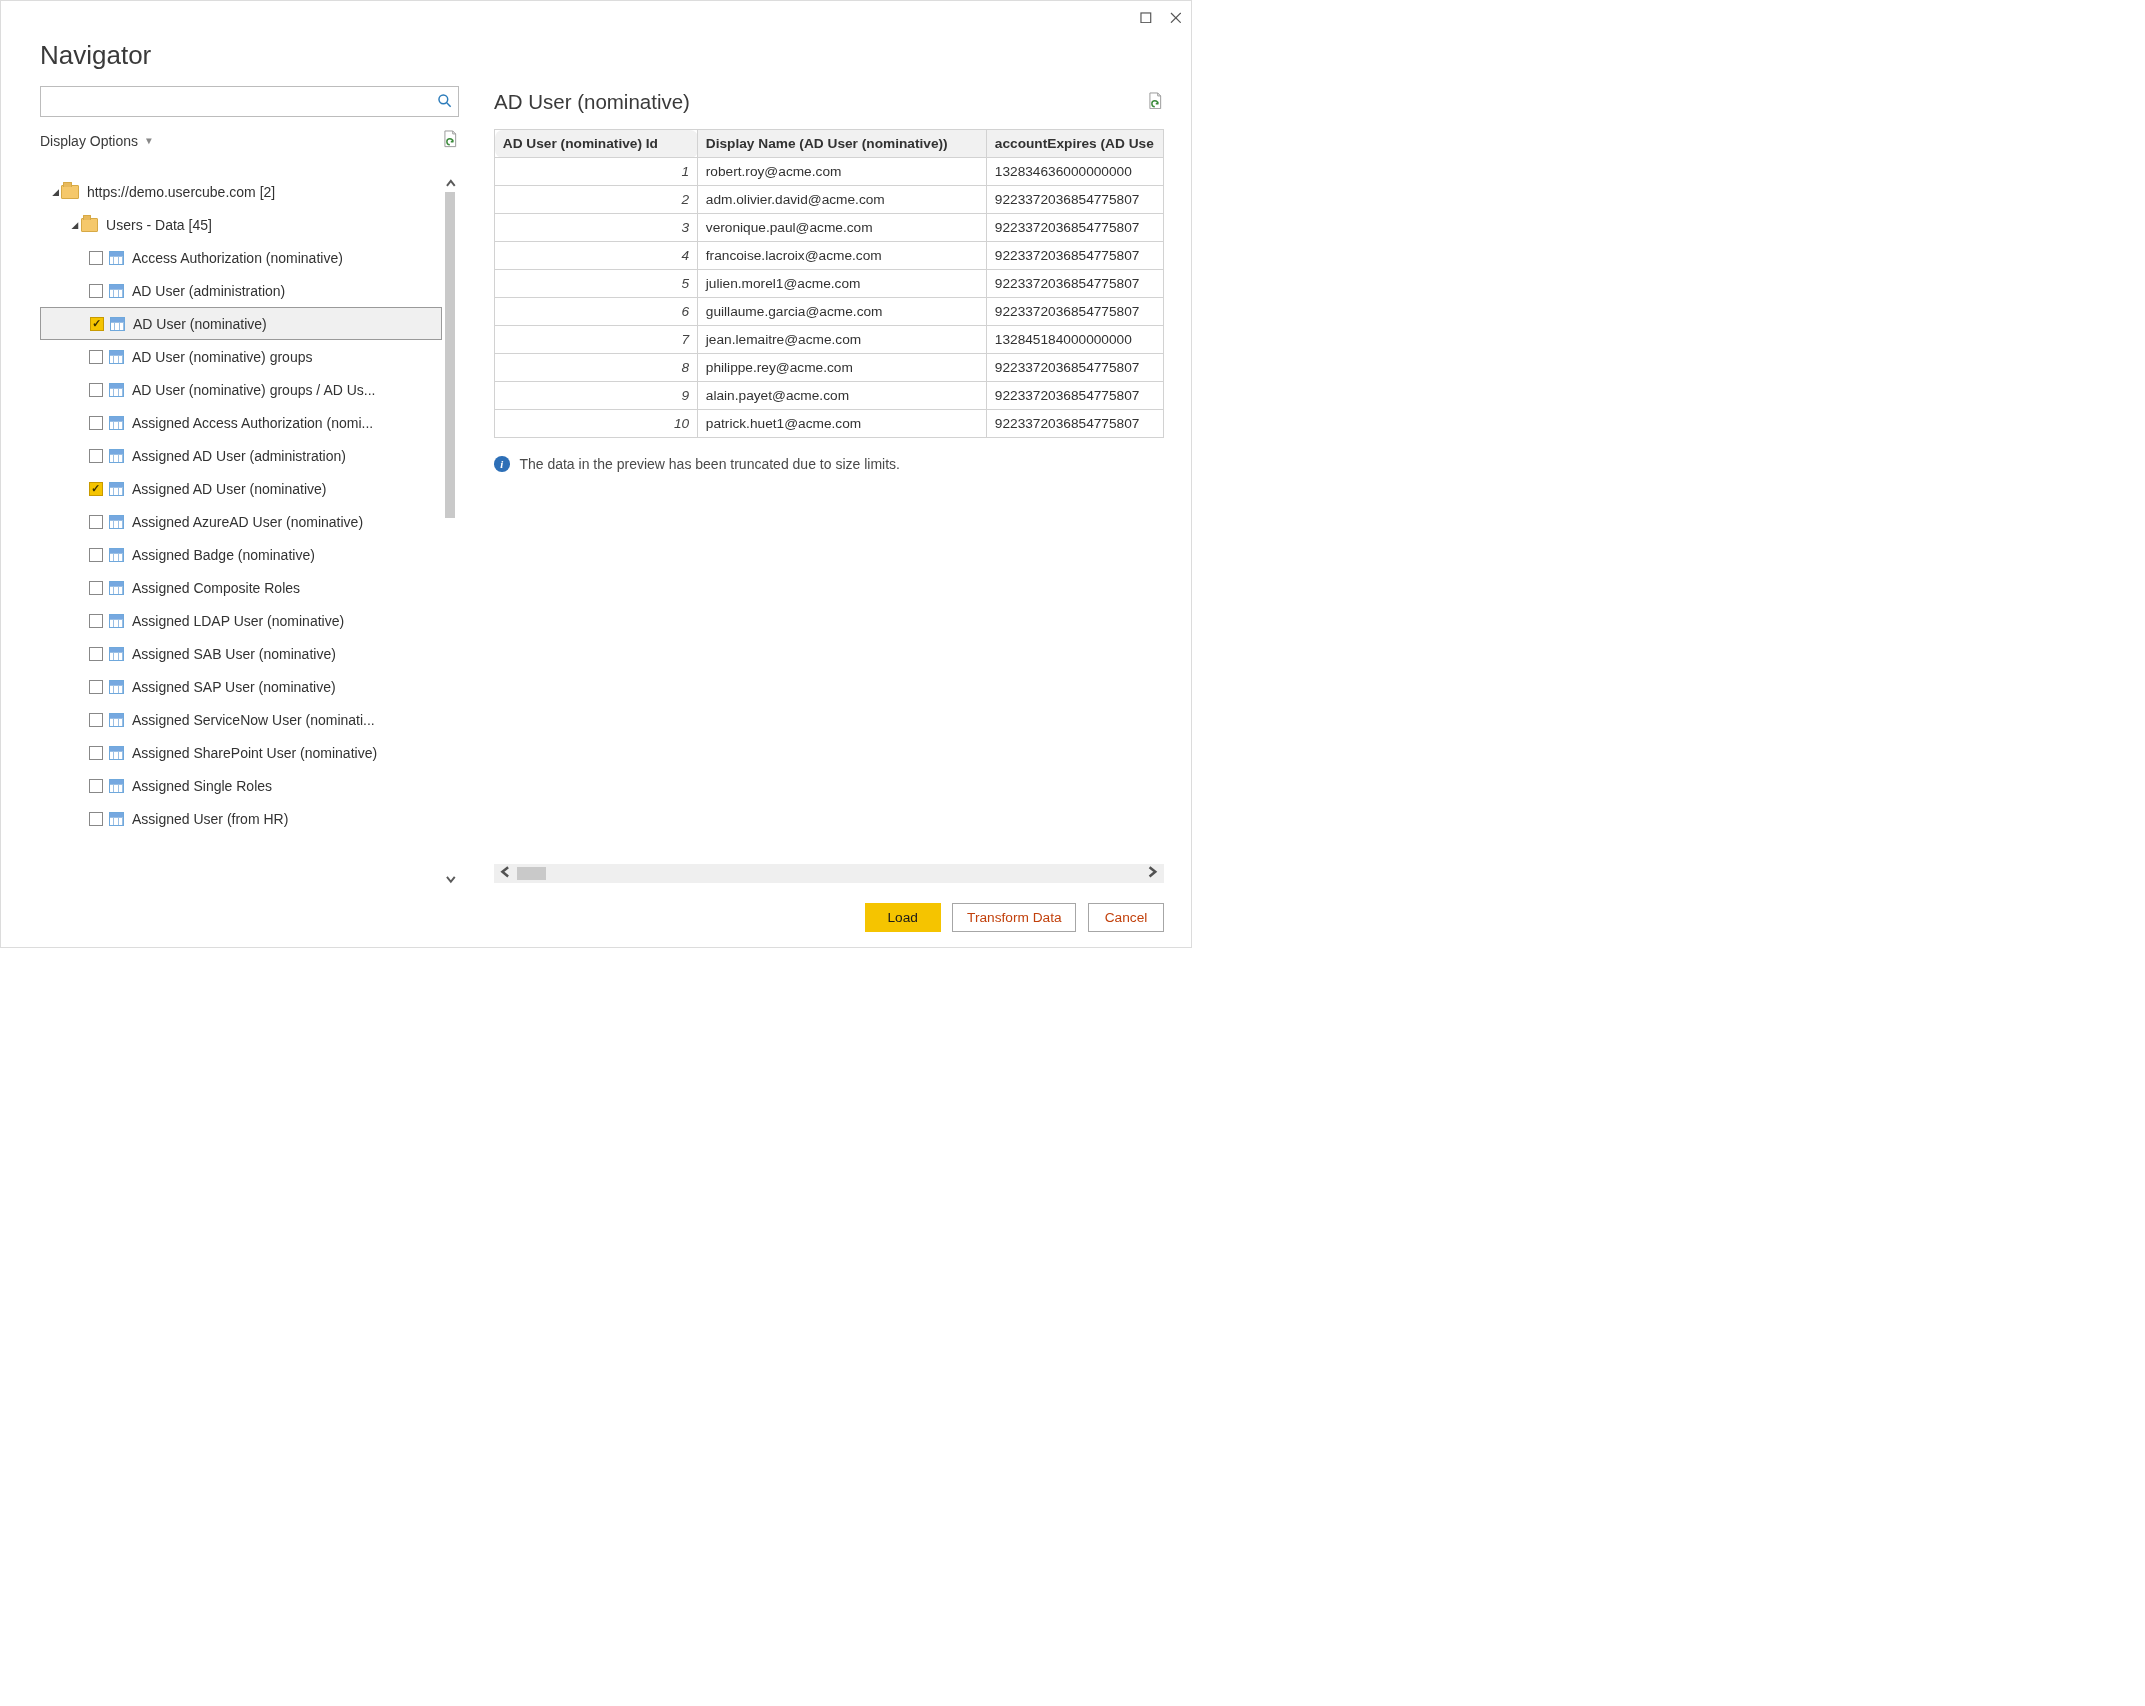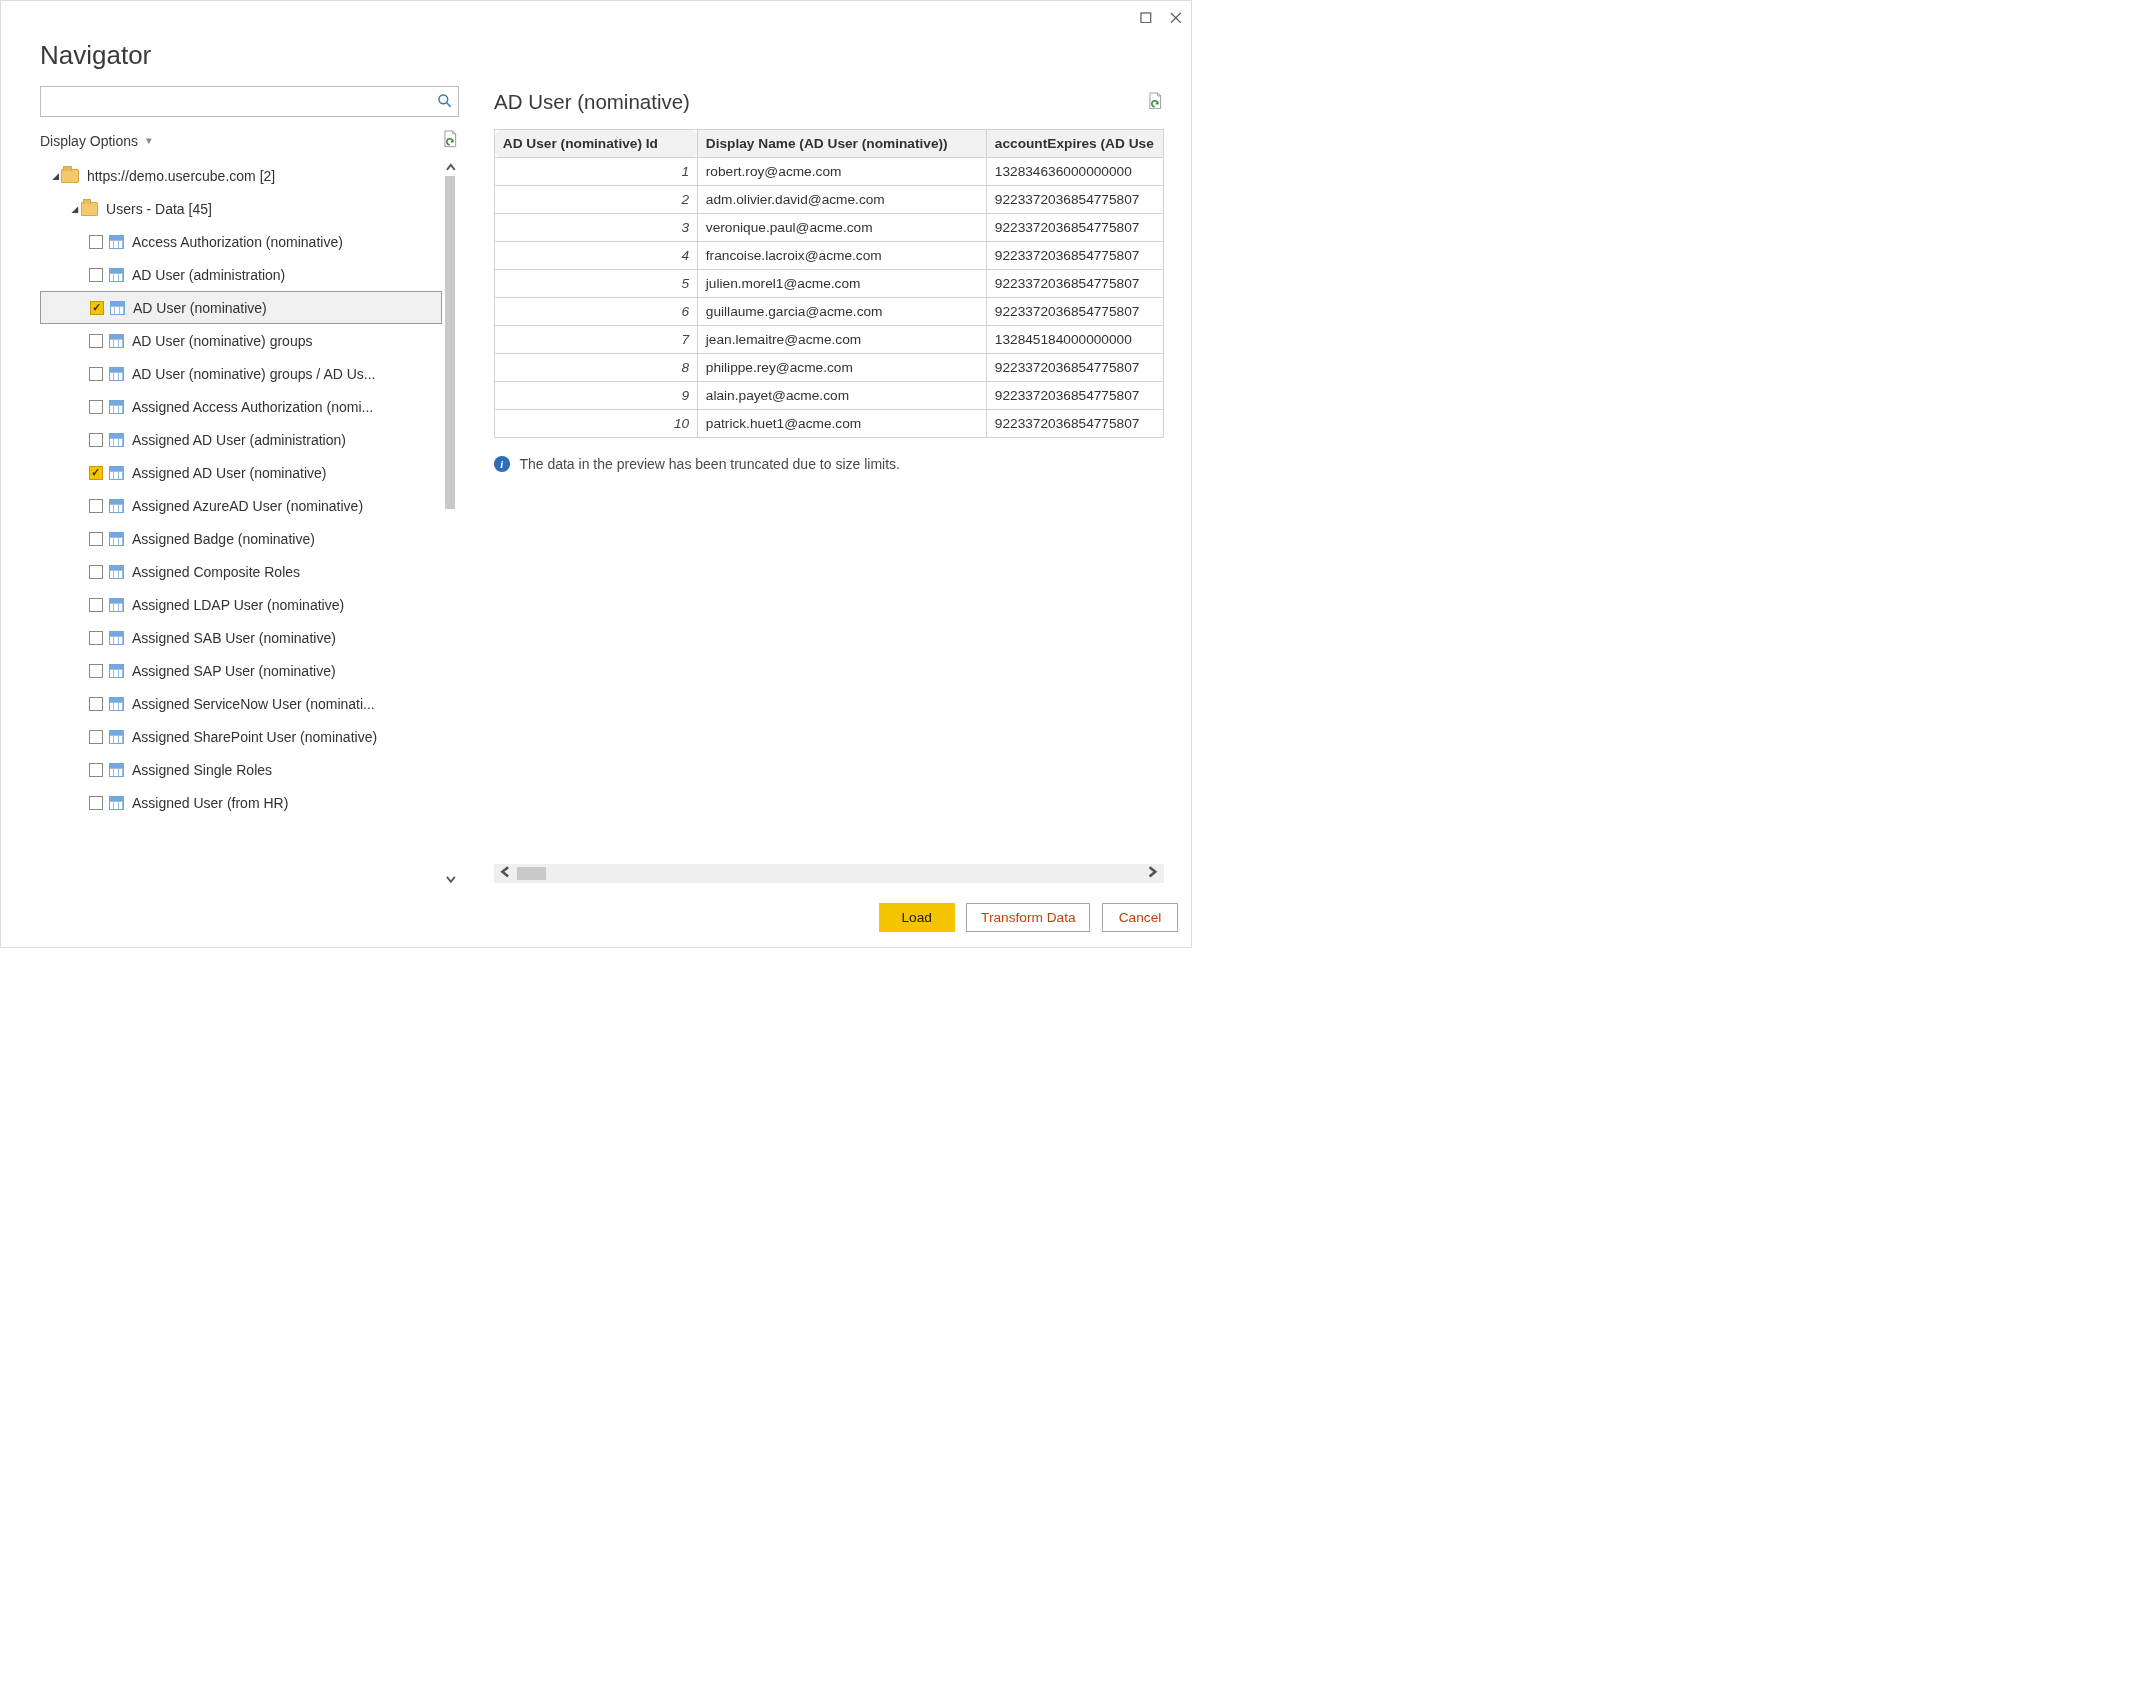--- a/index.html
+++ b/index.html
@@ -62,21 +62,21 @@
     flex:1;
     border:none;
     outline:none;
     font-size:14px;
     background:transparent;
   }
   .options-row {
     display:flex;
     align-items:center;
     justify-content:space-between;
-    margin-bottom:5px;
+    margin-bottom:21px;
     height:27px;
   }
   .options-label {
     display:flex;
     align-items:center;
     gap:5.9px;
     color:#3a3a3a;
   }
   .options-label .chev { font-size:9.8px; color:#888; }
   .doc-icon svg { width:17.6px; height:17.6px; }
@@ -272,21 +272,21 @@
     height:13.7px;
     width:29px;
     background:#c9c9c9;
   }
   .footer {
     height:60px;
     display:flex;
     justify-content:flex-end;
     align-items:center;
     gap:11.7px;
-    padding: 0 13px;
+    padding: 0 27px;
   }
   .btn {
     height:29px;
     min-width:76px;
     padding:0 13.7px;
     border:1px solid #a6a6a6;
     background:#fff;
     font-size:13.7px;
     color:#c2410c;
     display:flex;align-items:center;justify-content:center;

